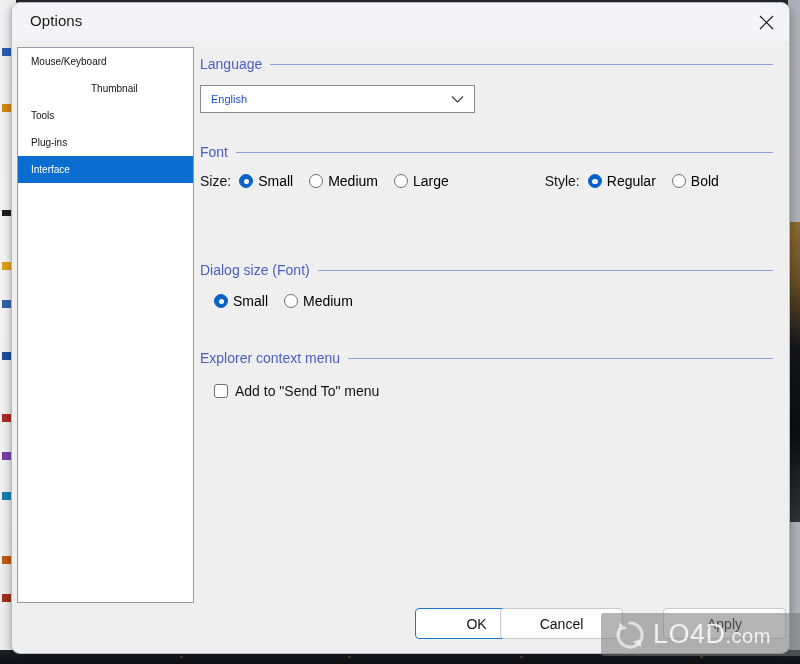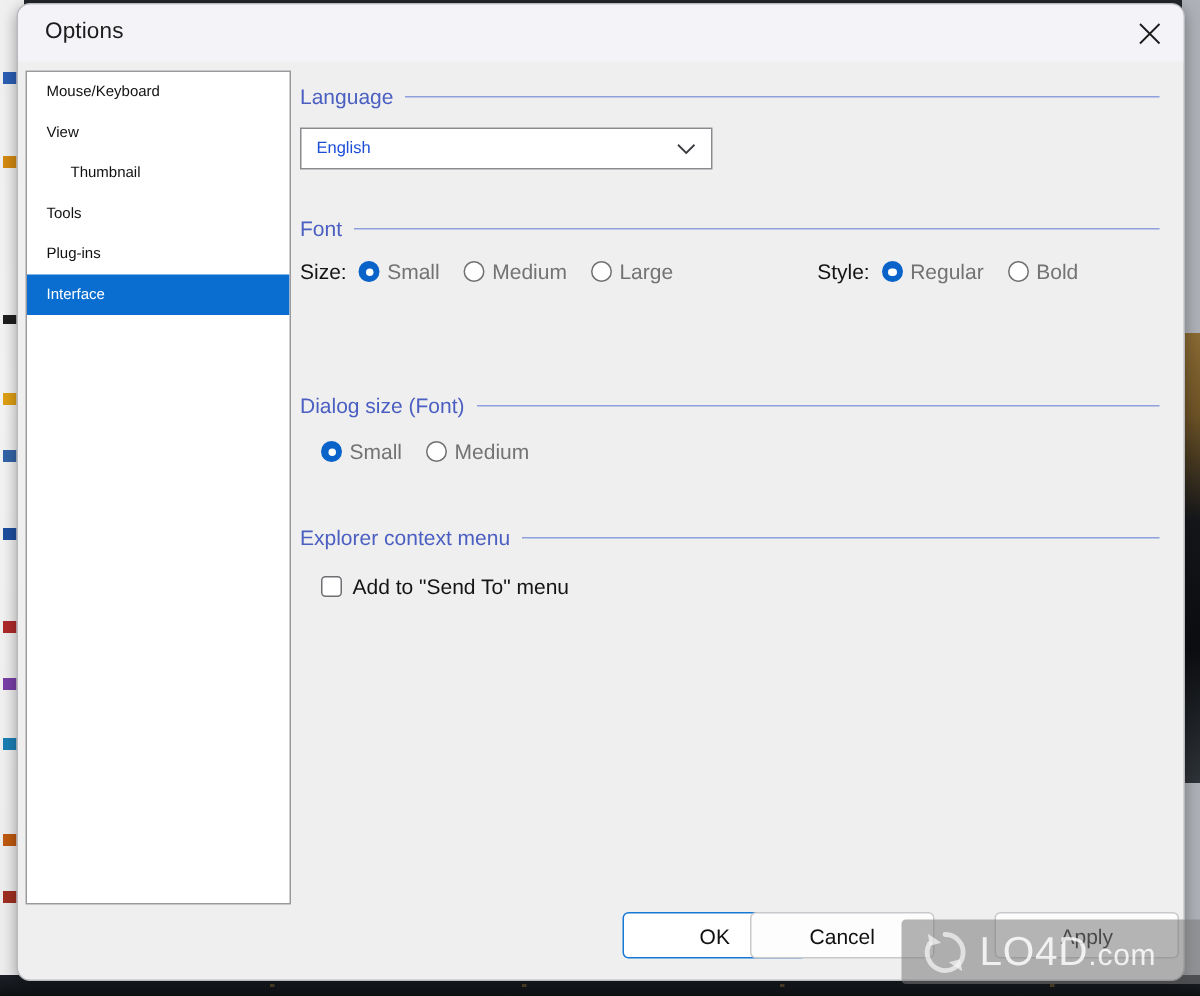--- a/index.html
+++ b/index.html
@@ -83,21 +83,21 @@
     box-sizing: border-box;
     overflow: hidden;
   }
   .side-item {
     height: 27px; line-height: 27px;
     font-size: 10px; color: #111;
     padding-left: 13px;
     white-space: nowrap;
     cursor: pointer;
   }
-  .side-item.indent { padding-left: 29px; }
+  .side-item.indent { padding-left: 29px; margin-left: 44px; }
   .side-item.selected {
     background: #0a6ed1;
     color: #ffffff;
   }
 
   
   .content {
     position: absolute; left: 188px; top: 44px; right: 8px; bottom: 60px;
   }
 
@@ -148,21 +148,21 @@
     border: 1.4px solid #707074; background: #fff;
     box-sizing: border-box; position: relative; flex: 0 0 auto;
   }
   .radio.on .dot {
     background: #0a63c9; border-color: #0a63c9;
   }
   .radio.on .dot::after {
     content: ""; position: absolute; left: 3.6px; top: 3.6px;
     width: 5.6px; height: 5.6px; border-radius: 50%; background: #fff;
   }
-  .radio .rlabel { font-size: 14px; color: #737373; white-space: nowrap; }
+  .radio .rlabel { font-size: 14px; color: #000000; white-space: nowrap; }
 
   .checkrow { display: inline-flex; align-items: center; gap: 7px; cursor: pointer; }
   .checkrow .box {
     width: 14px; height: 14px; border: 1.4px solid #6f6f73; border-radius: 3px;
     background: #fff; box-sizing: border-box; flex: 0 0 auto;
   }
   .checkrow .clabel { font-size: 14px; color: #141414; white-space: nowrap; }
 
   
   .btn {
@@ -242,21 +242,20 @@
       <div class="title-text">Options</div>
       <div class="close-btn">
         <svg width="15" height="15" viewBox="0 0 15 15" aria-hidden="true">
           <path d="M1 1 L14 14 M14 1 L1 14" stroke="#1b1b1b" stroke-width="1.2" fill="none"></path>
         </svg>
       </div>
     </div>
 
     <div class="sidebar">
       <div class="side-item">Mouse/Keyboard</div>
-      <div class="side-item">View</div>
       <div class="side-item indent">Thumbnail</div>
       <div class="side-item">Tools</div>
       <div class="side-item">Plug-ins</div>
       <div class="side-item selected">Interface</div>
     </div>
 
     <div class="content">
 
       <div class="group" style="top:8px">
         <div class="group-head">

